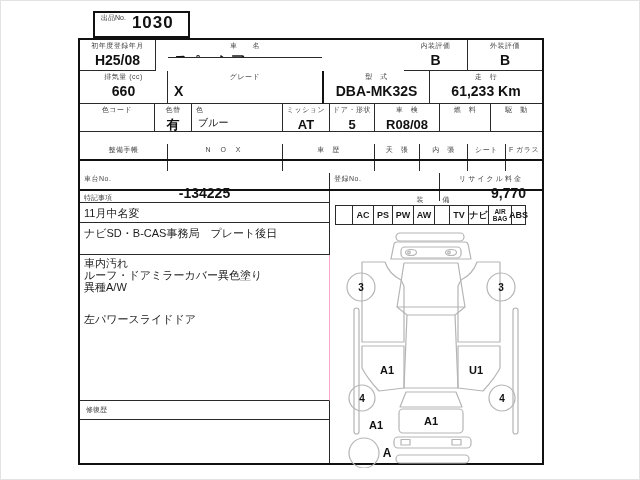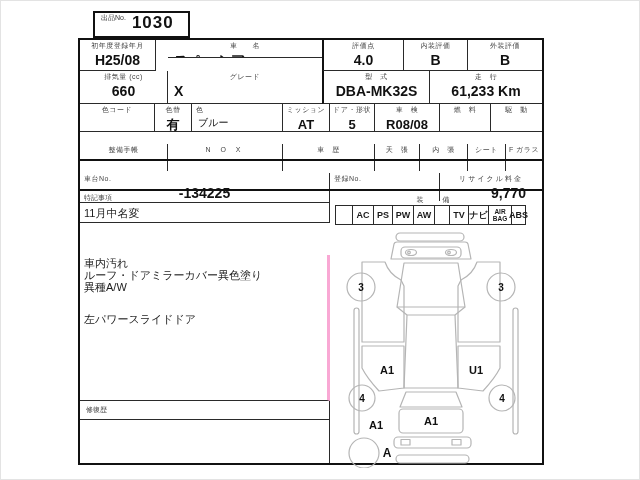--- a/index.html
+++ b/index.html
@@ -30,21 +30,21 @@
   .cl.sp2{letter-spacing:2px;}
   .cl.sp4{letter-spacing:4px;}
   .cv{font-size:13px;font-weight:bold;text-align:center;line-height:17px;white-space:nowrap;}
   .cv.big{font-size:14px;}
   .cv.left{text-align:left;padding-left:6px;}
   .cv.small{font-size:10px;font-weight:normal;line-height:14px;}
   .cv.right{text-align:right;padding-right:16px;}
   .hline{position:absolute;left:0;width:462px;height:2px;background:#111;}
   .notes-head{position:absolute;box-sizing:border-box;border-right:1px solid #2a2a2a;border-bottom:1px solid #2a2a2a;font-size:7px;color:#444;padding:2px 0 0 4px;}
   .note-row{position:absolute;box-sizing:border-box;border-right:1px solid #2a2a2a;border-bottom:1px solid #2a2a2a;font-size:11px;color:#1c1c1c;padding:3px 0 0 4px;}
-  .note-block{position:absolute;box-sizing:border-box;border-right:3px solid #f9a8d4;border-bottom:1px solid #2a2a2a;padding:2px 0 0 4px;}
+  .note-block{position:absolute;box-sizing:border-box;border-right:1px solid #f9a8d4;border-bottom:1px solid #2a2a2a;padding:2px 0 0 4px;}
   .note-line{min-height:12px;line-height:12px;font-size:11px;color:#1c1c1c;white-space:nowrap;}
   .note-line.gap{min-height:20px;}
   .right-col{position:absolute;left:250px;top:154px;width:212px;height:274px;}
   .equip-label{font-size:7px;color:#444;text-align:center;letter-spacing:6px;line-height:11px;height:11px;}
   .equip-row{position:absolute;left:5px;top:11px;display:flex;}
   .eq{
     box-sizing:border-box;border:1px solid #2a2a2a;height:20px;margin-left:-1px;
     font-size:9px;font-weight:600;color:#1a1a1a;display:flex;align-items:center;justify-content:center;
     background:#fff;text-align:center;
   }
@@ -69,24 +69,20 @@
   <div class="tbl">
 
     <div class="cell" style="left:0;top:0;width:76px;height:31px">
       <div class="cl">初年度登録年月</div>
       <div class="cv big">H25/08</div>
     </div>
     <div class="cell no-r" style="left:88px;top:0;width:154px;height:18px">
       <div class="cl">車　　名</div>
       <div class="cv big left">スペーシア</div>
     </div>
-    <div class="cell thick-l" style="left:242px;top:0;width:82px;height:31px">
-      <div class="cl">評価点</div>
-      <div class="cv big">4.0</div>
-    </div>
     <div class="cell" style="left:324px;top:0;width:64px;height:31px">
       <div class="cl">内装評価</div>
       <div class="cv big">B</div>
     </div>
     <div class="cell no-r" style="left:388px;top:0;width:74px;height:31px">
       <div class="cl">外装評価</div>
       <div class="cv big">B</div>
     </div>
 
     <div class="cell" style="left:0;top:31px;width:88px;height:33px">
@@ -181,20 +177,21 @@
       <div class="cl sp2">リサイクル料金</div>
       <div class="cv big right">9,770</div>
     </div>
 
     <div class="hline" style="top:149px"></div>
 
     <div class="notes-head" style="left:0;top:151px;width:250px;height:12px">
       <span>特記事項</span>
     </div>
     <div class="note-row" style="left:0;top:163px;width:250px;height:20px">11月中名変</div>
+    <div class="note-row" style="left:0;top:183px;width:250px;height:32px">ナビSD・B-CAS事務局　プレート後日</div>
     <div class="note-block" style="left:0;top:215px;width:250px;height:146px">
       <div class="note-line">車内汚れ</div>
       <div class="note-line">ルーフ・ドアミラーカバー異色塗り</div>
       <div class="note-line">異種A/W</div>
       <div class="note-line gap"></div>
       <div class="note-line">左パワースライドドア</div>
     </div>
     <div class="repair-head" style="left:0;top:361px;width:250px;height:19px">
       <span>修復歴</span>
     </div>

